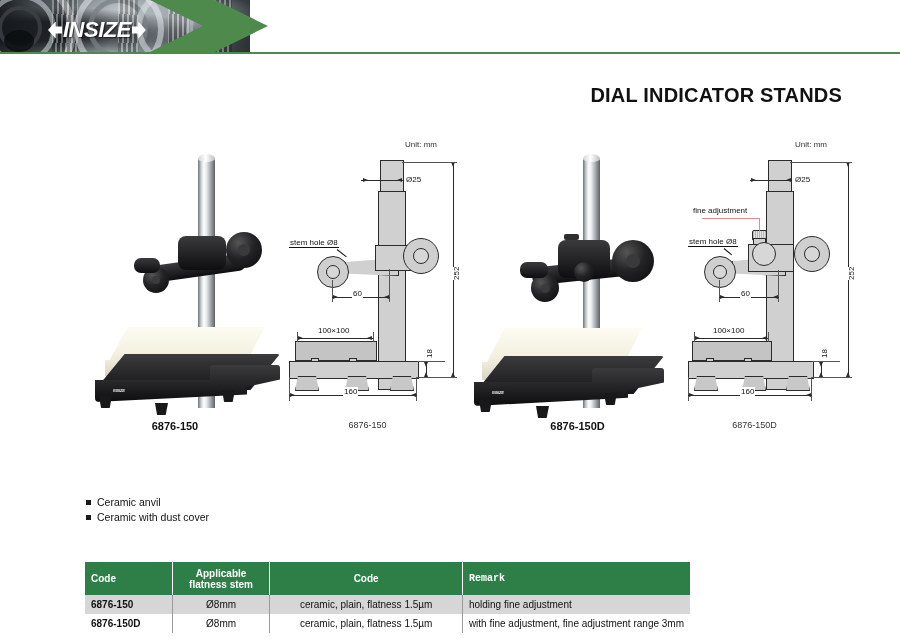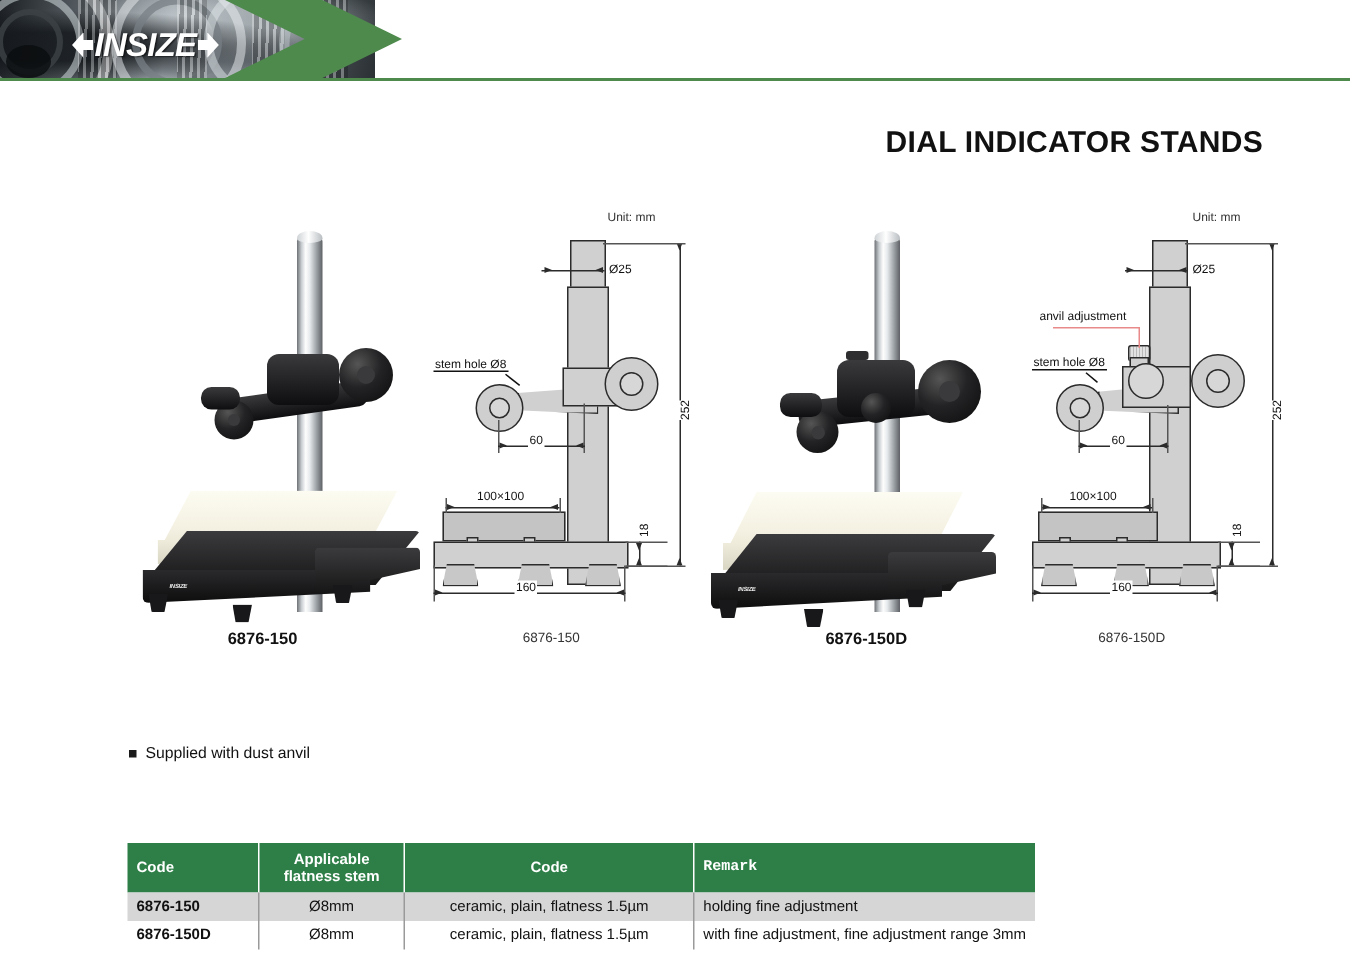--- a/index.html
+++ b/index.html
@@ -318,21 +318,21 @@
     <div class="part" style="left:76px;top:59px;width:26px;height:197px;"></div>
 
     <div class="dim" style="left:60px;top:48px;width:42px;height:1px;"></div>
     <span class="arrow-r" style="left:61px;top:45.5px;"></span>
     <span class="arrow-l" style="left:96px;top:45.5px;"></span>
     <span class="dlab" style="left:104px;top:43px;">Ø25</span>
 
     <div class="part" style="left:62px;top:98px;width:13px;height:9px;border-radius:2px;
          background:repeating-linear-gradient(90deg,#b9b9b9 0 1px,#e2e2e2 1px 2px);"></div>
     <div class="part" style="left:63px;top:106px;width:11px;height:8px;"></div>
-    <span class="dlab" style="left:2px;top:74px;">anvil adjustment</span>
+    <span class="dlab" style="left:2px;top:74px;">fine adjustment</span>
     <div class="dlead-red" style="left:12px;top:86px;width:58px;"></div>
     <div class="dlead-red" style="left:69px;top:86px;width:1px;height:14px;"></div>
 
     <div class="part" style="left:42px;top:124px;width:52px;height:18px;
          clip-path:polygon(0 26%,100% 0,100% 100%,0 88%);"></div>
     <div class="part" style="left:58px;top:112px;width:44px;height:26px;"></div>
     <div class="dhole" style="left:62px;top:110px;width:22px;height:22px;"></div>
     <div class="dknob" style="left:104px;top:104px;width:34px;height:34px;"></div>
     <div class="dhole" style="left:114px;top:114px;width:14px;height:14px;"></div>
     <div class="dknob" style="left:14px;top:124px;width:30px;height:30px;"></div>
@@ -384,21 +384,25 @@
     <span class="arrow-l" style="left:116px;top:260.5px;"></span>
     <span class="dlab" style="left:50px;top:255px;">160</span>
 
     <div class="cap cap-light" style="left:-28px;top:288px;">6876-150D</div>
   </div>
 </div>
 
 <div class="bullets">
   <div class="bullet">
     <span class="bsq"></span>
-    <span>Supplied with dust anvil</span>
+    <span>Ceramic anvil</span>
+  </div>
+  <div class="bullet">
+    <span class="bsq"></span>
+    <span>Ceramic with dust cover</span>
   </div>
 </div>
 
 <table class="spec-table">
   <thead>
     <tr>
       <th style="width:75px;">Code</th>
       <th class="ctr" style="width:85px;">
         <div>Applicable</div>
         <div>flatness stem</div>

